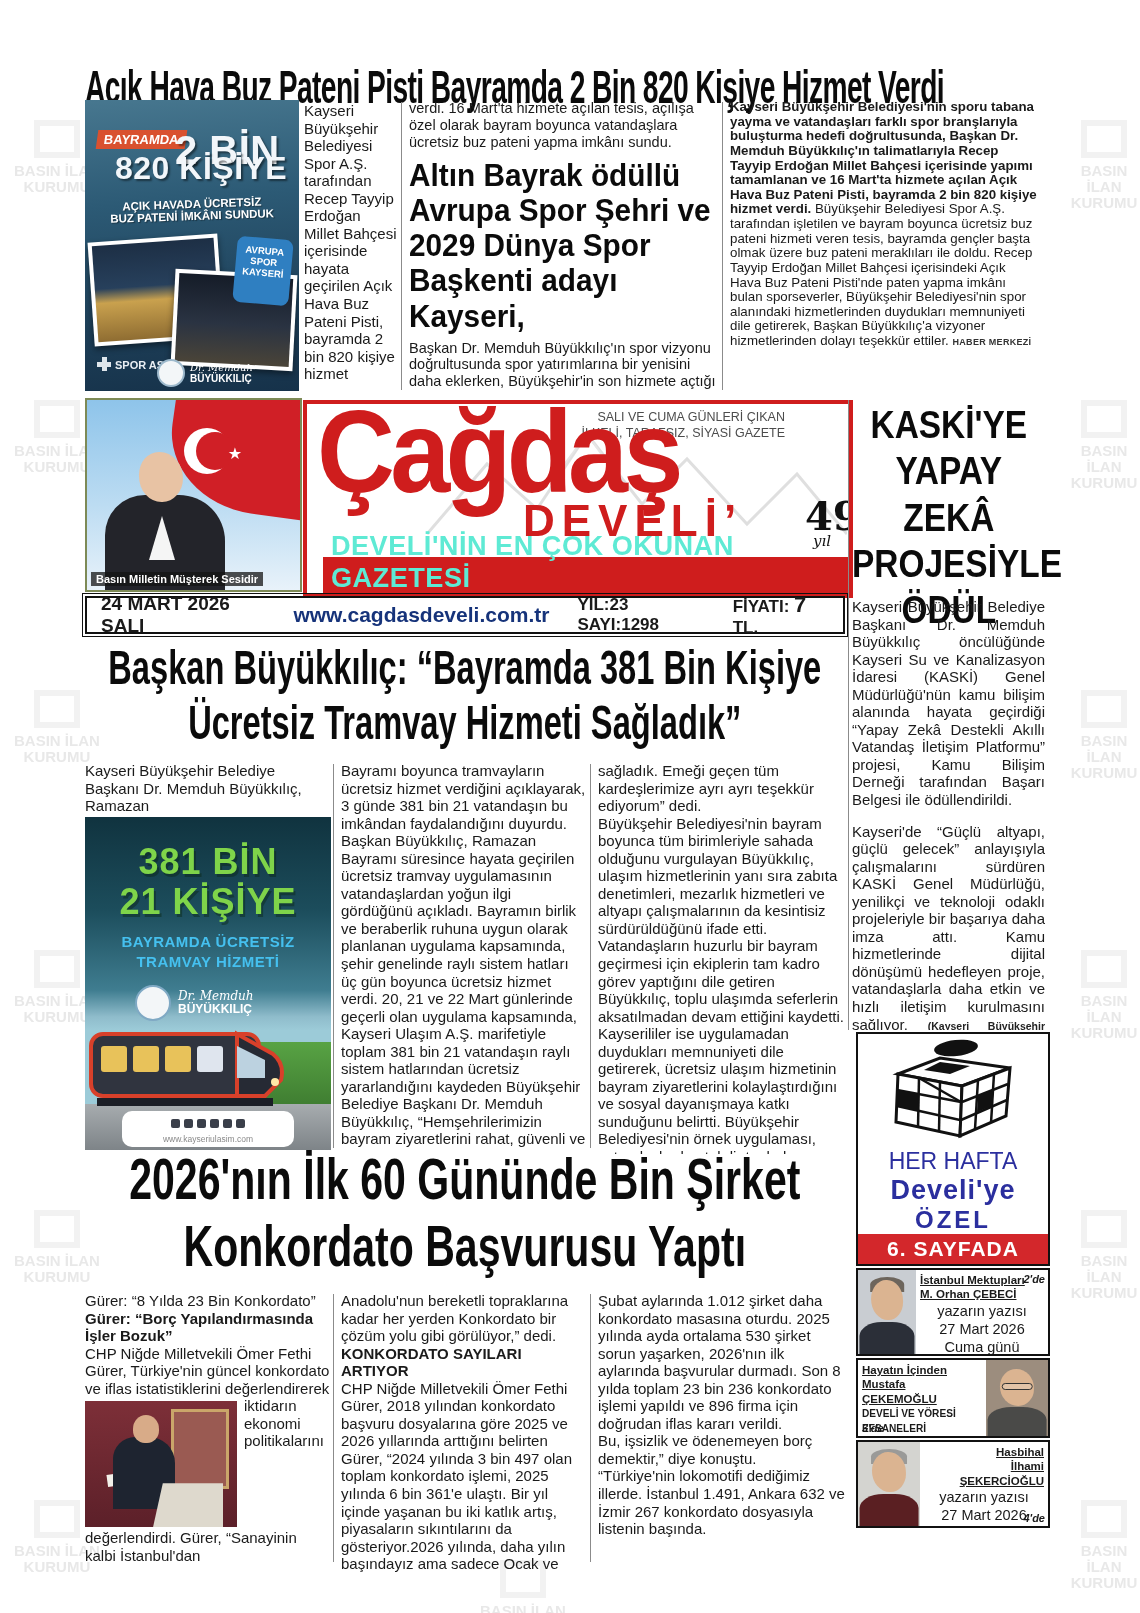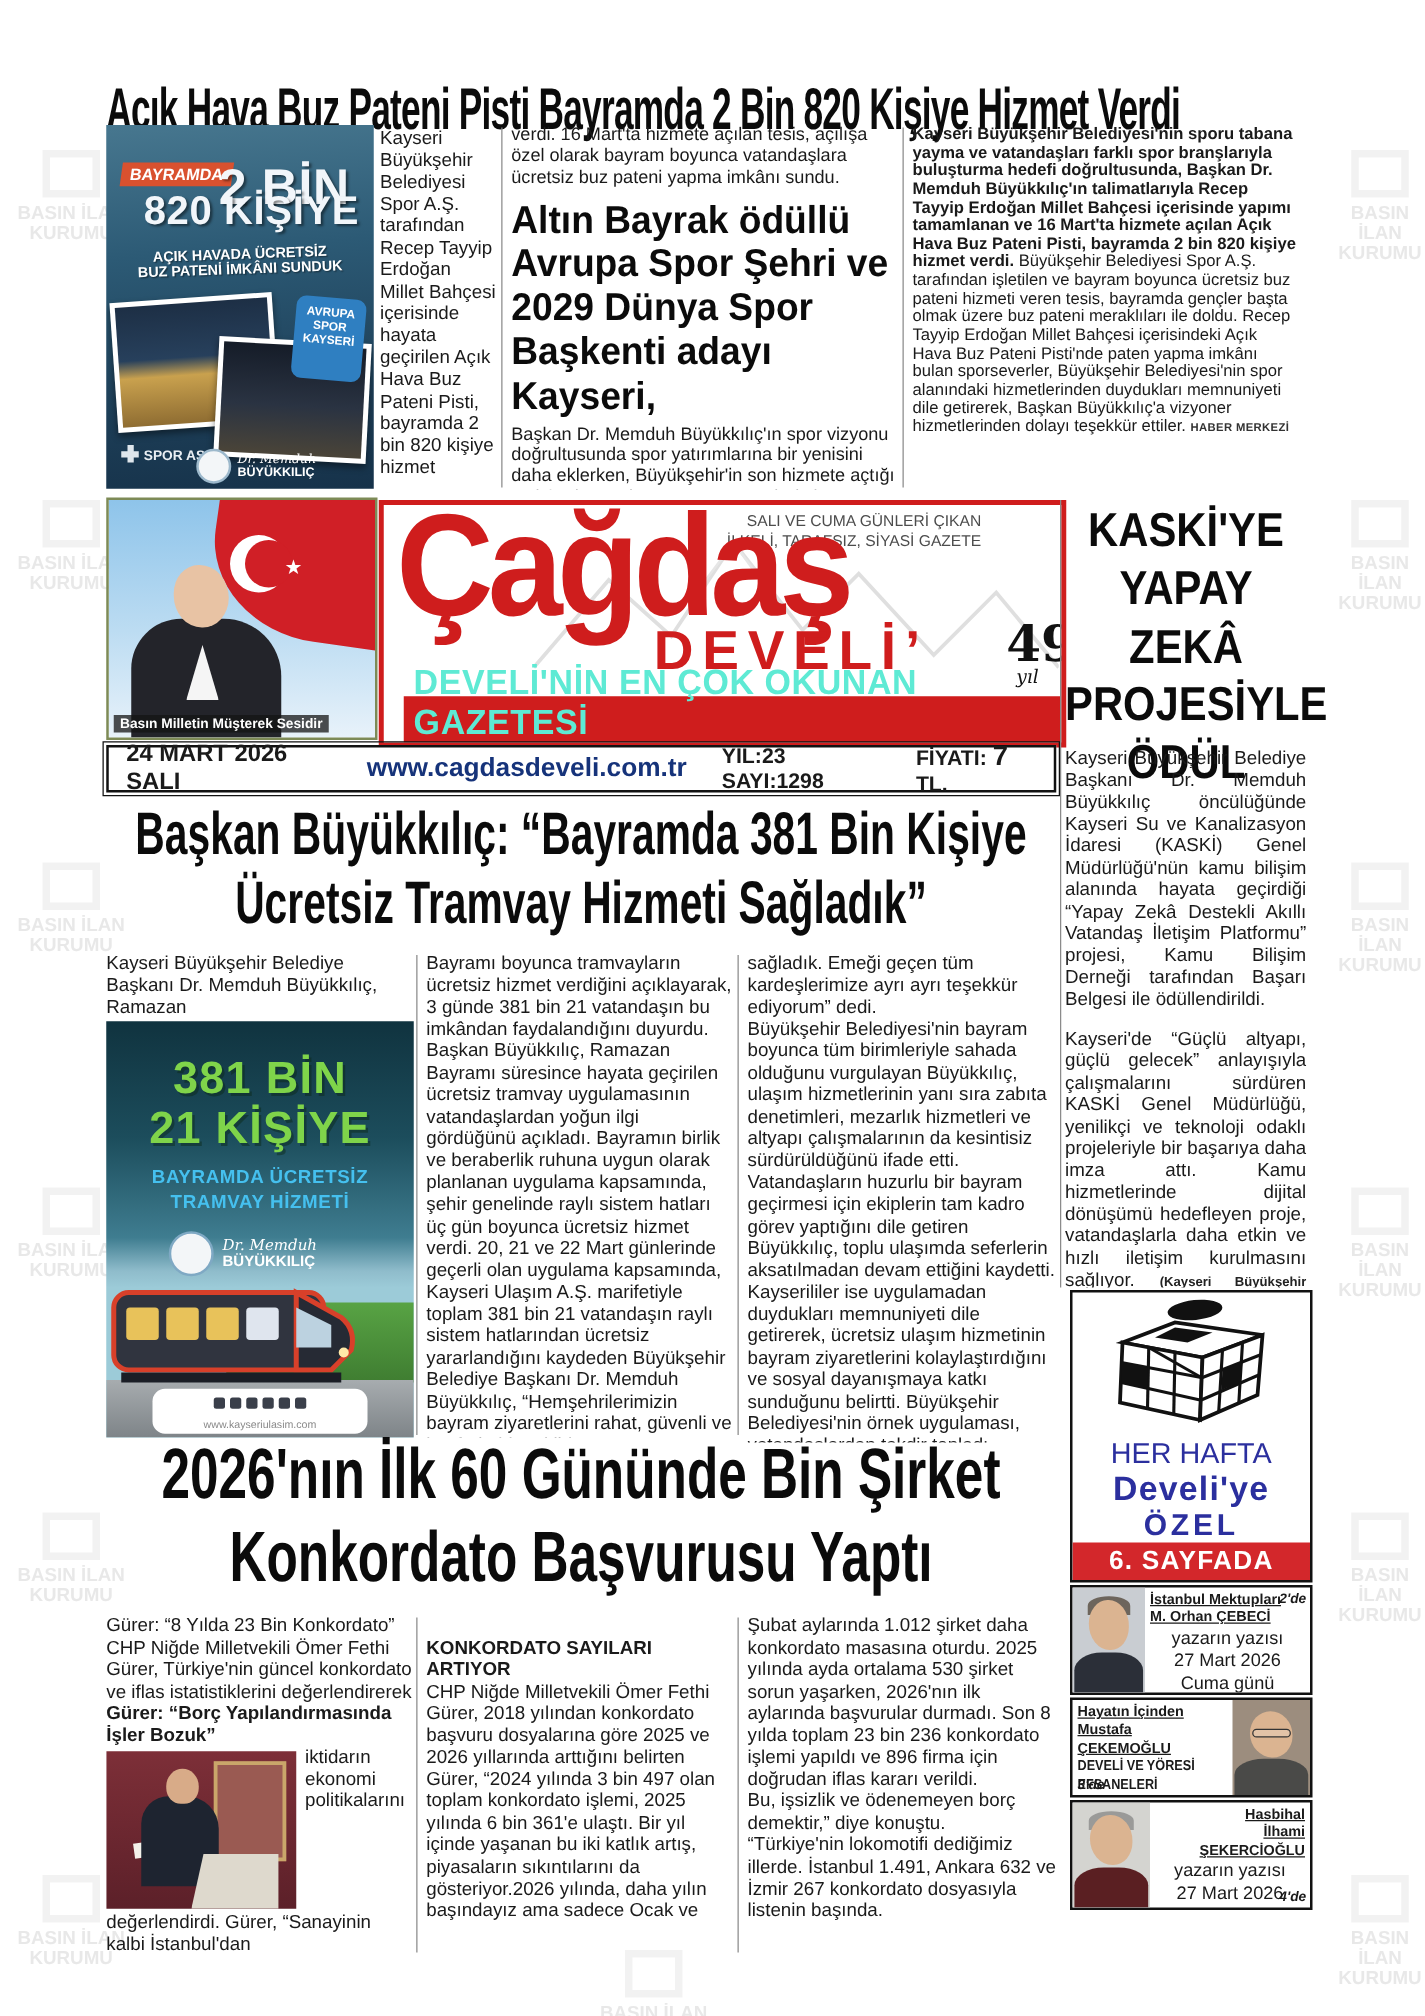--- a/index.html
+++ b/index.html
@@ -275,34 +275,34 @@
     <div class="pz-banner">6. SAYFADA</div>
   </div>
 
   <div class="abs cond" style="left:85px;top:1146px;width:760px;height:142px;">
     <span class="ci" style="font-size:57px;line-height:1.17;transform:scaleX(.72);width:1055px;text-align:center;">2026'nın İlk 60 Gününde Bin Şirket
 Konkordato Başvurusu Yaptı</span>
   </div>
 
   <div class="abs" style="left:85px;top:1292px;width:246px;height:300px;overflow:hidden;font-size:15px;line-height:1.17;">
     <div>Gürer: “8 Yılda 23 Bin Konkordato”</div>
+    <div style="font-weight:700;">Gürer: “Borç Yapılandırmasında İşler Bozuk”</div>
     <div>CHP Niğde Milletvekili Ömer Fethi Gürer, Türkiye'nin güncel konkordato ve iflas istatistiklerini değerlendirerek</div>
-    <div style="font-weight:700;">Gürer: “Borç Yapılandırmasında İşler Bozuk”</div>
     <div class="gurer">
       <div class="arch"></div>
       <div class="paper"></div>
       <div class="suit"></div>
       <div class="ghead"></div>
       <div class="lectern"></div>
     </div>
     <div>iktidarın ekonomi politikalarını değerlendirdi. Gürer, “Sanayinin kalbi İstanbul'dan</div>
   </div>
   <div class="vrule" style="left:333px;top:1294px;height:268px;"></div>
   <div class="abs" style="left:341px;top:1292px;width:246px;height:300px;overflow:hidden;font-size:15px;line-height:1.17;">
-    <br>
+    <span>Anadolu'nun bereketli topraklarına kadar her yerden Konkordato bir çözüm yolu gibi görülüyor,” dedi.</span><br>
     <b>KONKORDATO SAYILARI ARTIYOR</b><br>
     <span>CHP Niğde Milletvekili Ömer Fethi Gürer, 2018 yılından konkordato başvuru dosyalarına göre 2025 ve 2026 yıllarında arttığını belirten Gürer, “2024 yılında 3 bin 497 olan toplam konkordato işlemi, 2025 yılında 6 bin 361'e ulaştı. Bir yıl içinde yaşanan bu iki katlık artış, piyasaların sıkıntılarını da gösteriyor.2026 yılında, daha yılın başındayız ama sadece Ocak ve</span>
   </div>
   <div class="vrule" style="left:590px;top:1294px;height:268px;"></div>
   <div class="abs prelines" style="left:598px;top:1292px;width:247px;height:300px;overflow:hidden;font-size:15px;line-height:1.17;">Şubat aylarında 1.012 şirket daha konkordato masasına oturdu. 2025 yılında ayda ortalama 530 şirket sorun yaşarken, 2026'nın ilk aylarında başvurular durmadı. Son 8 yılda toplam 23 bin 236 konkordato işlemi yapıldı ve 896 firma için doğrudan iflas kararı verildi.
 Bu, işsizlik ve ödenemeyen borç demektir,” diye konuştu.
 “Türkiye'nin lokomotifi dediğimiz illerde. İstanbul 1.491, Ankara 632 ve İzmir 267 konkordato dosyasıyla listenin başında.</div>
 
   <div class="abs colbox" style="left:856px;top:1268px;width:190px;height:84px;">
     <div style="display:flex;height:100%;">

